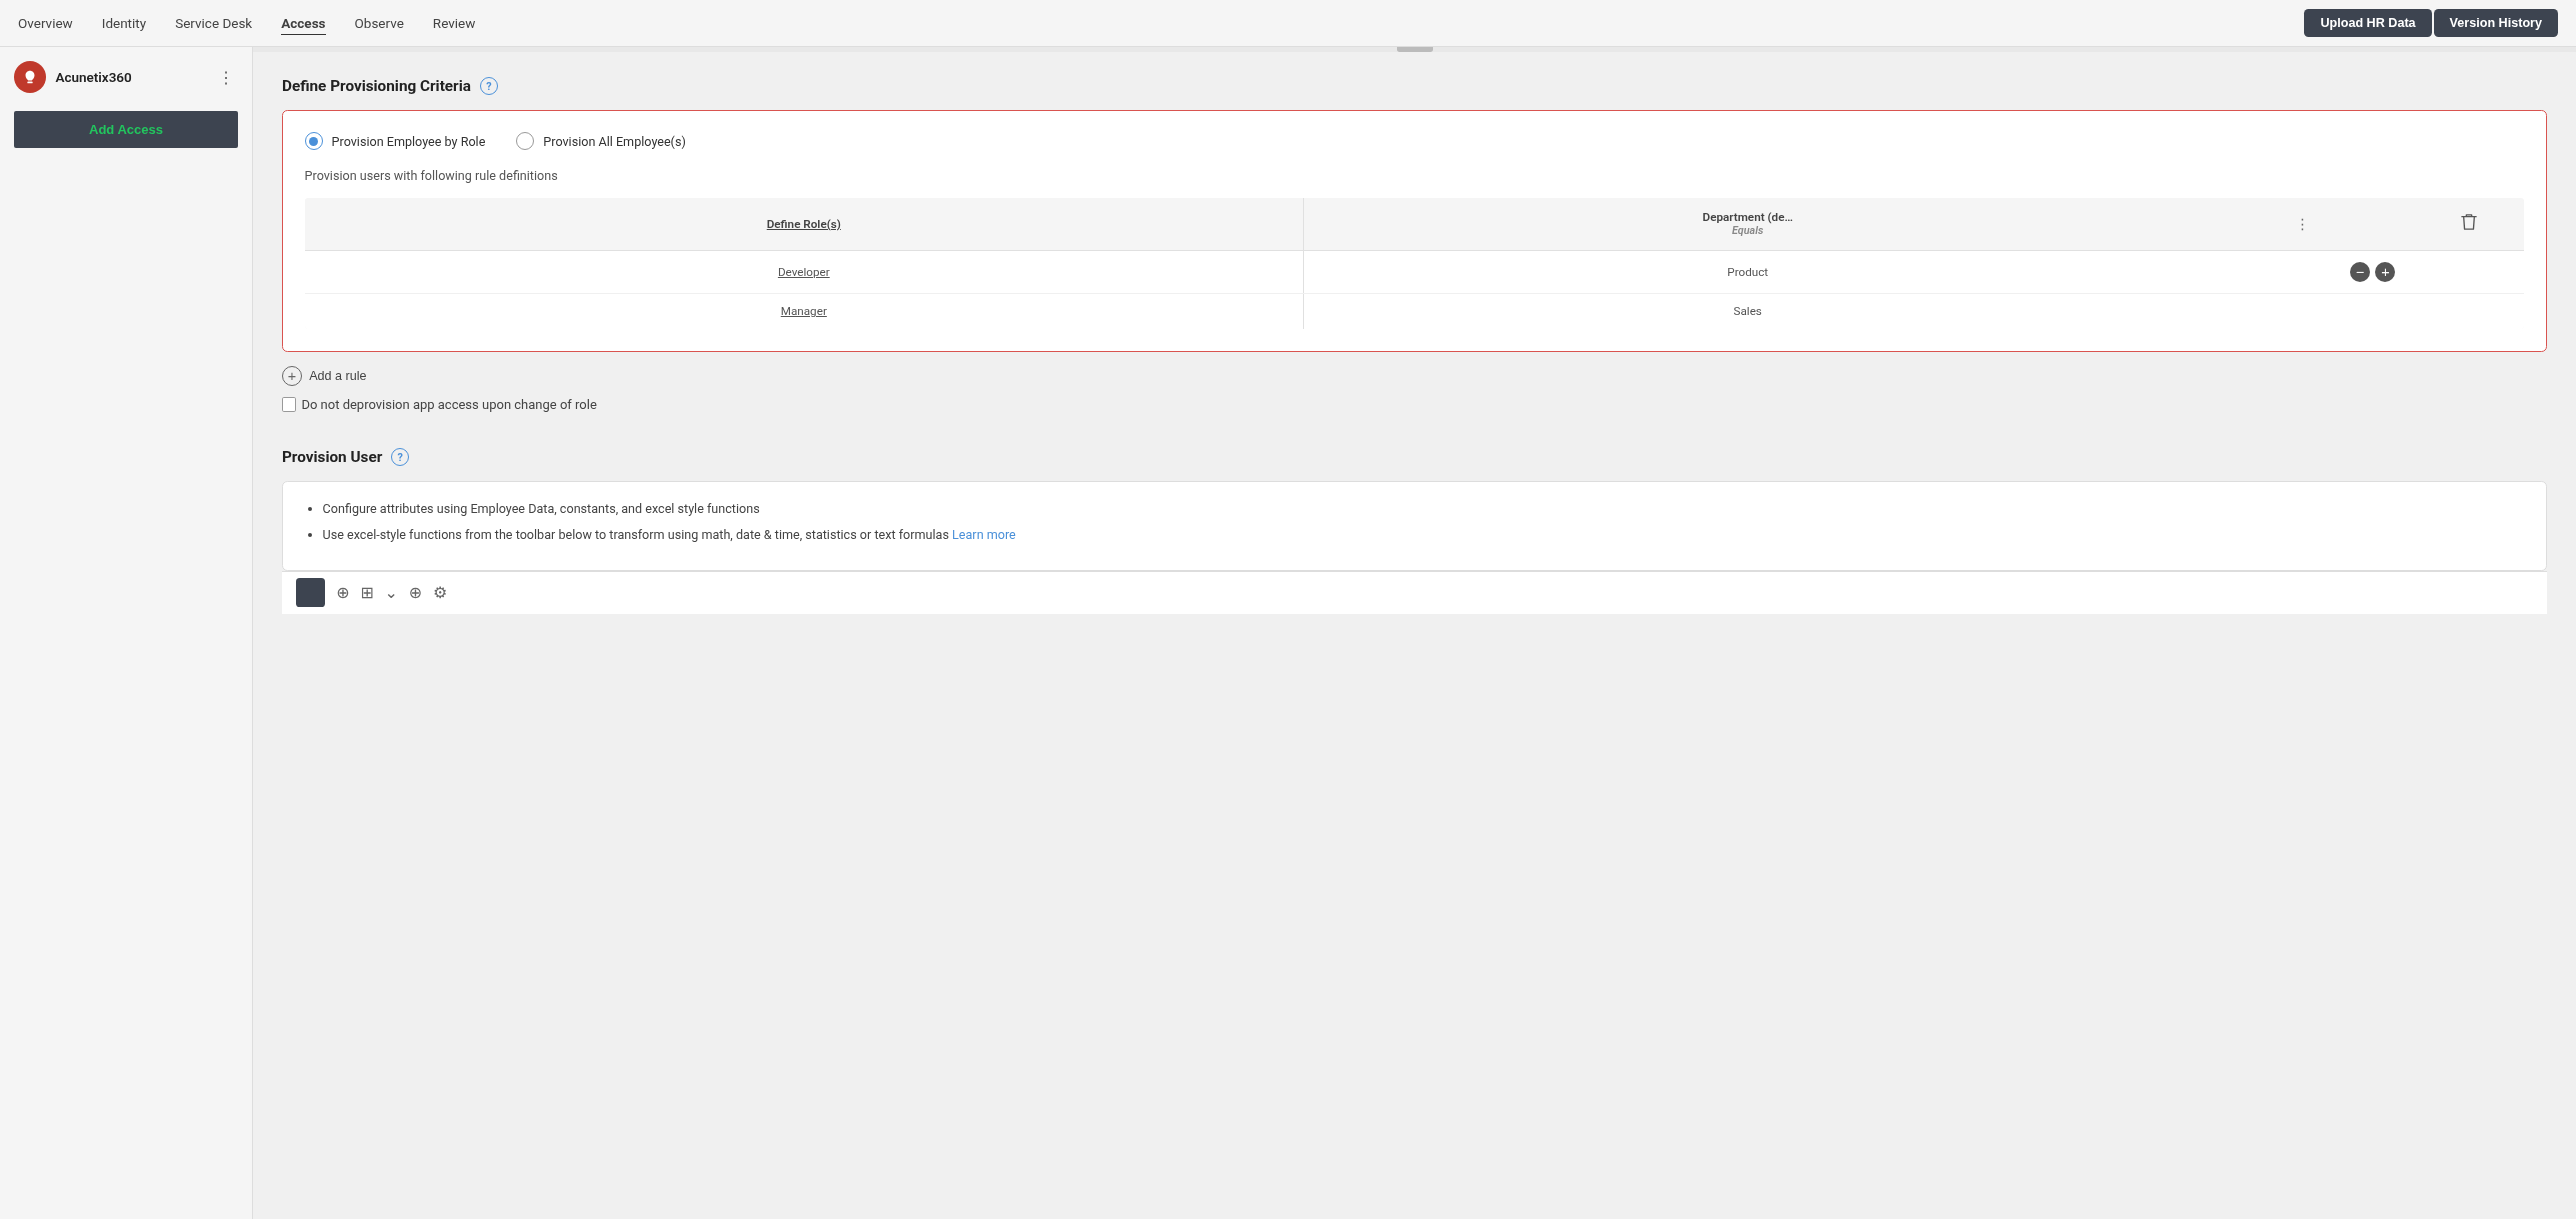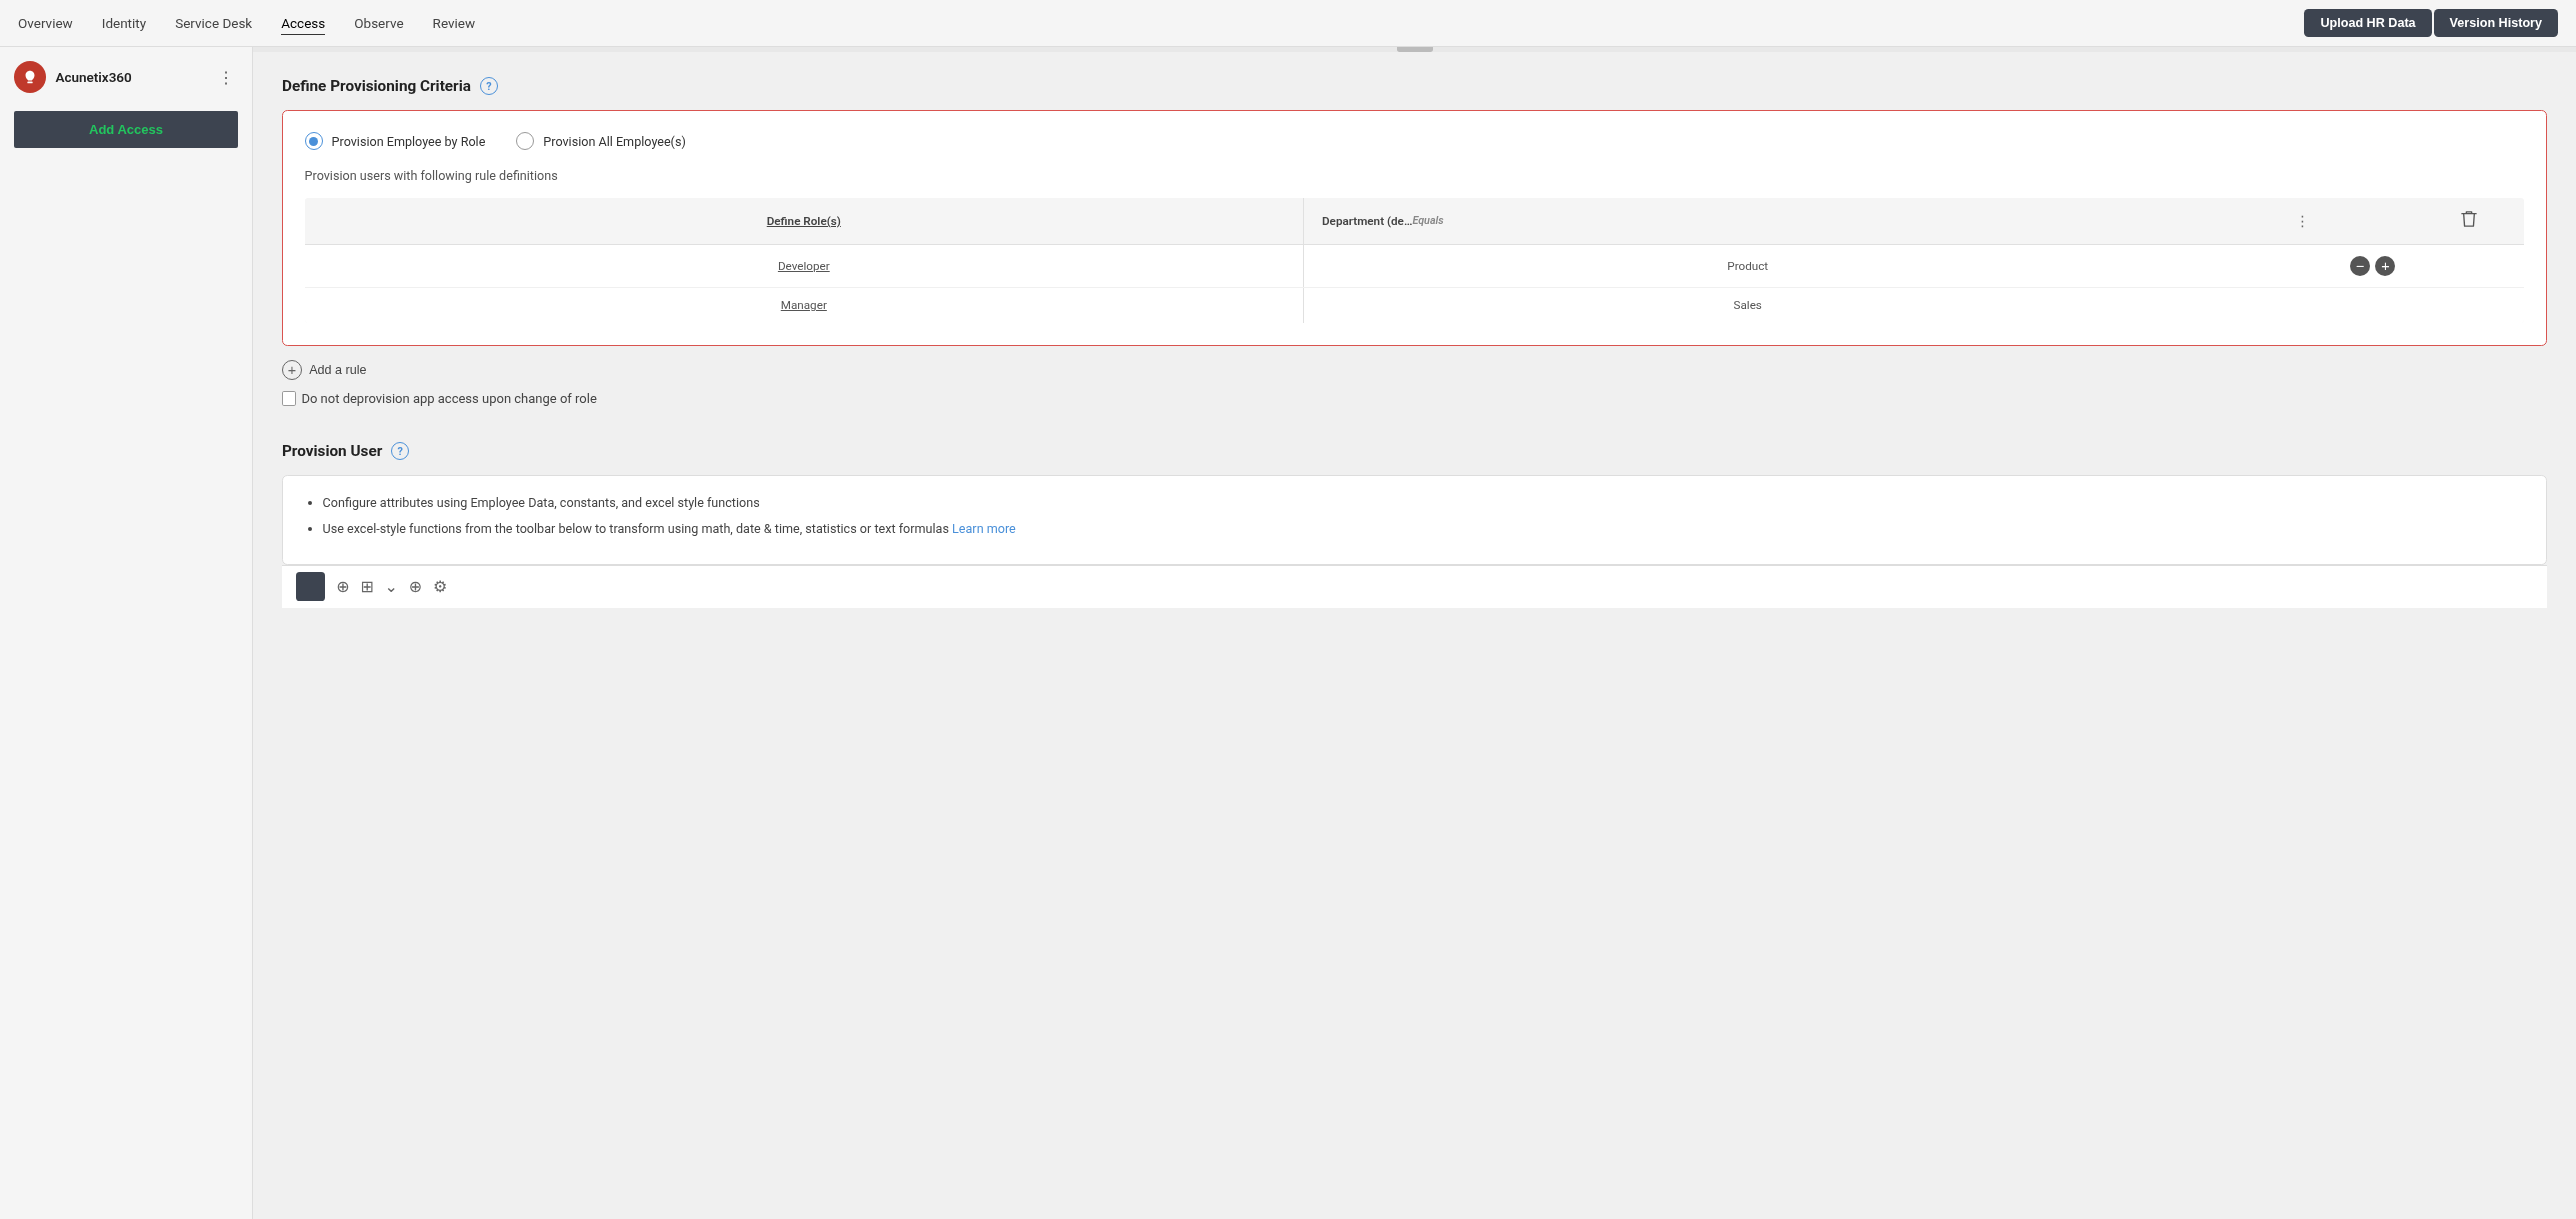--- a/index.html
+++ b/index.html
@@ -27,22 +27,22 @@
       flex: 1;
     }
     .nav-item {
       font-size: 13.5px;
       color: #444;
       cursor: pointer;
       padding: 3.6px 0;
       text-decoration: none;
     }
     .nav-item.active {
-      font-weight: 400;
-      color: #000000;
+      font-weight: 700;
+      color: #404040;
       border-bottom: 1.8px solid #333;
     }
     .nav-actions {
       display: flex;
       gap: 2px;
     }
     .nav-btn {
       padding: 7.2px 16px;
       border: none;
       border-radius: 4.5px;
@@ -258,21 +258,21 @@
     }
     .rule-table tr:last-child td { border-bottom: none; }
 
     .col-roles { width: 45%; border-right: 0.9px solid #e0e0e0; text-decoration: underline; }
     .col-dept { width: 40%; }
     .col-actions { width: 10%; text-align: right; padding-right: 10.8px; }
     .col-delete { width: 5%; text-align: center; }
 
     .dept-header-content {
       display: flex;
-      flex-direction: row;
+      flex-direction: column;
       align-items: center;
     }
     .dept-col-title { font-weight: 600; font-size: 11.7px; color: #444; }
     .dept-col-subtitle { font-size: 10.8px; color: #888; font-style: italic; }
 
     .col-menu-btn {
       background: none;
       border: none;
       cursor: pointer;
       font-size: 14.4px;

